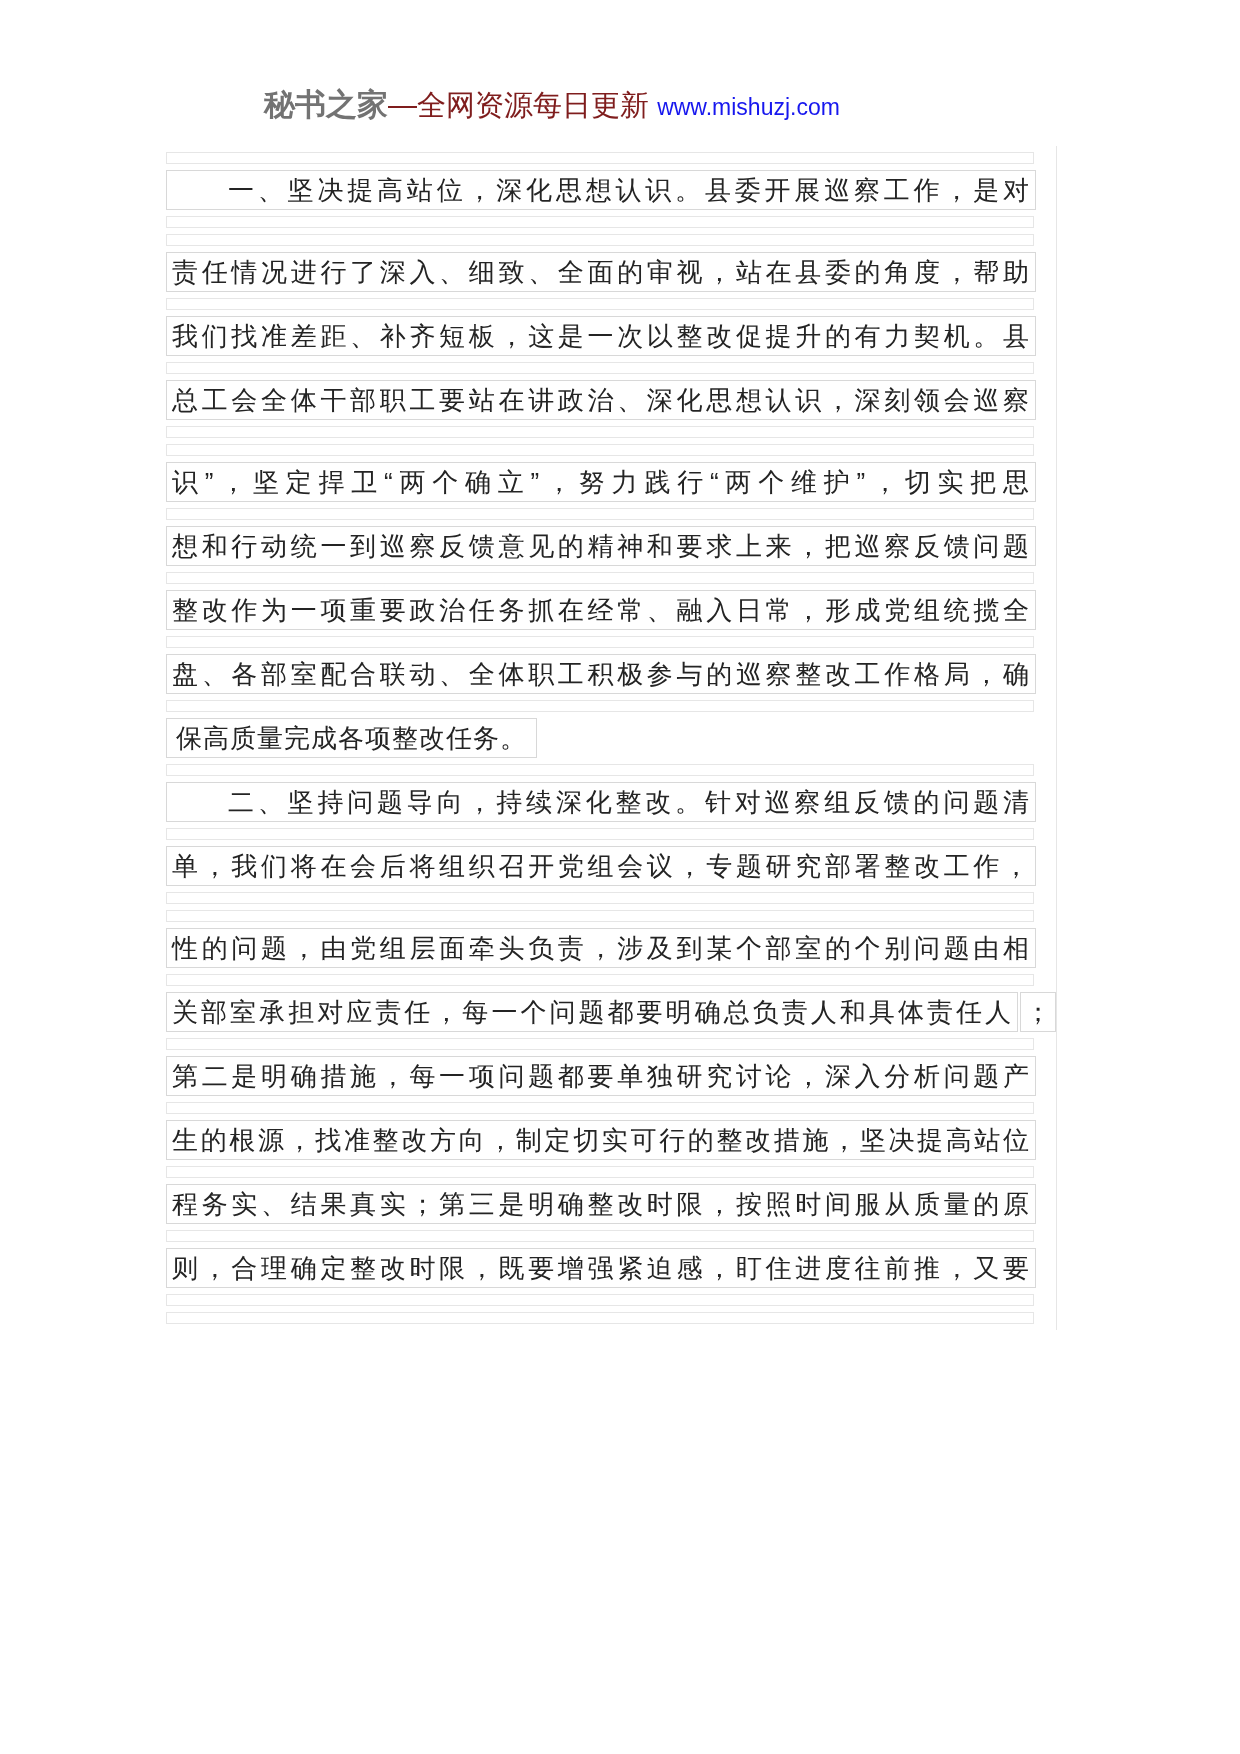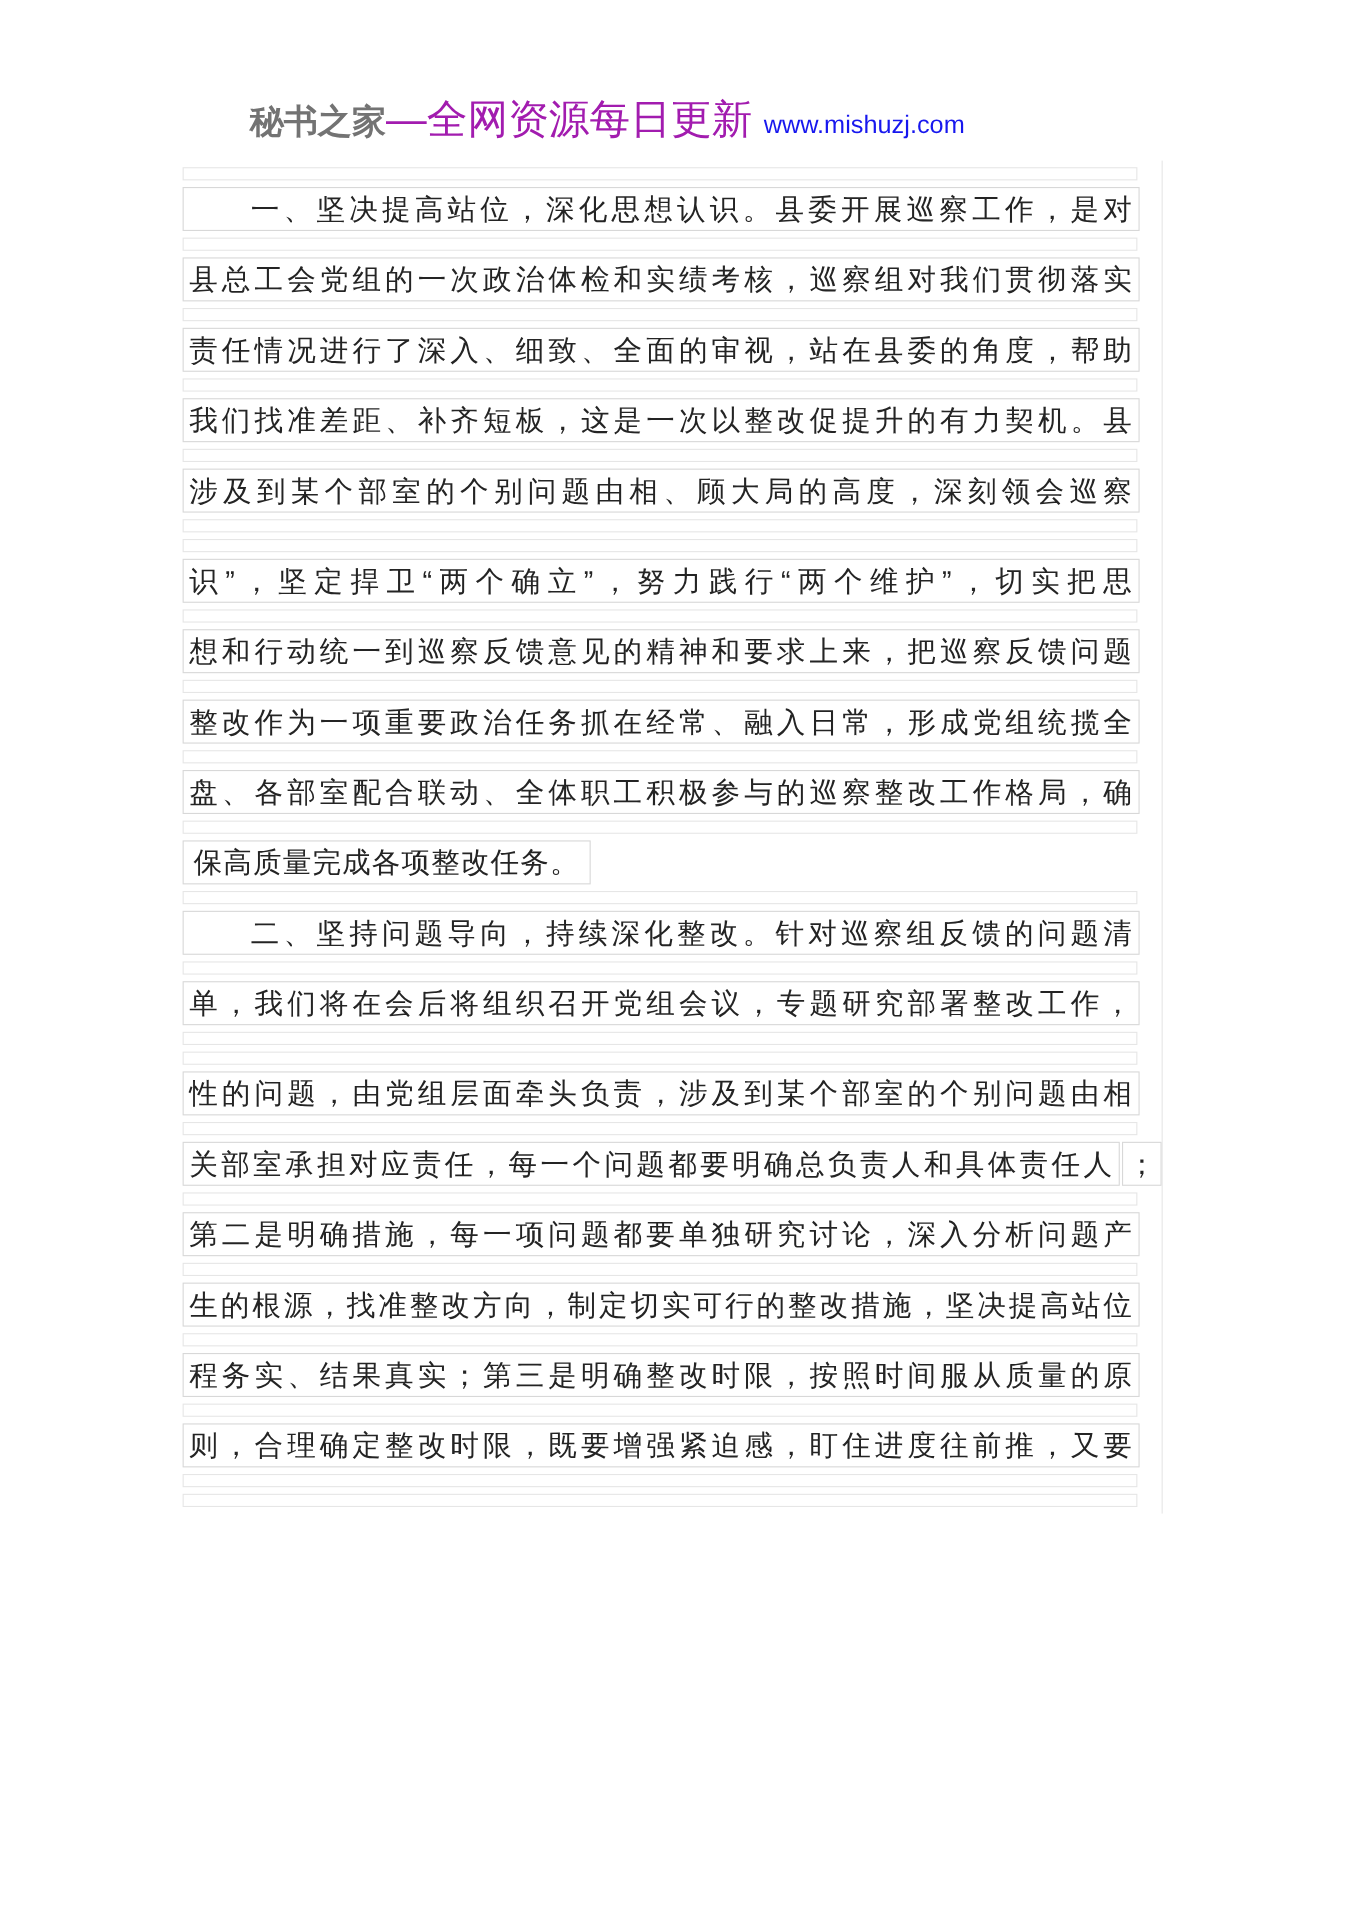--- a/index.html
+++ b/index.html
@@ -6,21 +6,21 @@
   body {
     width:1240px; height:1754px; position:relative;
     background:#ffffff; overflow:hidden;
     font-family:"Liberation Sans", sans-serif;
   }
   .header {
     position:absolute; top:84px; left:0; width:1104px;
     text-align:center; white-space:nowrap;
   }
   .brand   { font-size:31px; font-weight:bold; color:#737373; }
-  .tagline { font-size:37px; color:#a21caf; }
+  .tagline { font-size:29px; color:#7f1d1d; }
   .url     { font-size:23px; color:#1717ee; text-decoration:none; }
 
   .content {
     position:absolute; top:146px; left:166px; width:890px;
     border-right:1px solid #e6e6e6;
   }
   .para + .para { }
   .spacer {
     box-sizing:border-box; width:868px; height:12px; margin:6px 0;
     border:1px solid #e6e6e6; background:#ffffff;
@@ -50,34 +50,31 @@
   <span class="brand">秘书之家</span><span class="tagline">—全网资源每日更新 </span><span class="url">www.mishuzj.com</span>
 </div>
 
 <div class="content">
     <div class="para">
       <div class="spacer"></div>
       <div class="row">
         <div class="textbox indent">一、坚决提高站位，深化思想认识。县委开展巡察工作，是对</div>
       </div>
       <div class="spacer"></div>
-      <div class="row">
-        <div class="textbox">县总工会党组的一次政治体检和实绩考核，巡察组对我们贯彻落实</div>
-      </div>
       <div class="spacer"></div>
       <div class="row">
         <div class="textbox">责任情况进行了深入、细致、全面的审视，站在县委的角度，帮助</div>
       </div>
       <div class="spacer"></div>
       <div class="row">
         <div class="textbox">我们找准差距、补齐短板，这是一次以整改促提升的有力契机。县</div>
       </div>
       <div class="spacer"></div>
       <div class="row">
-        <div class="textbox">涉及到某个部室的个别问题由相、顾大局的高度，深刻领会巡察</div>
+        <div class="textbox">总工会全体干部职工要站在讲政治、深化思想认识，深刻领会巡察</div>
       </div>
       <div class="spacer"></div>
       <div class="spacer"></div>
       <div class="row">
         <div class="textbox">识”，坚定捍卫“两个确立”，努力践行“两个维护”，切实把思</div>
       </div>
       <div class="spacer"></div>
       <div class="row">
         <div class="textbox">想和行动统一到巡察反馈意见的精神和要求上来，把巡察反馈问题</div>
       </div>

